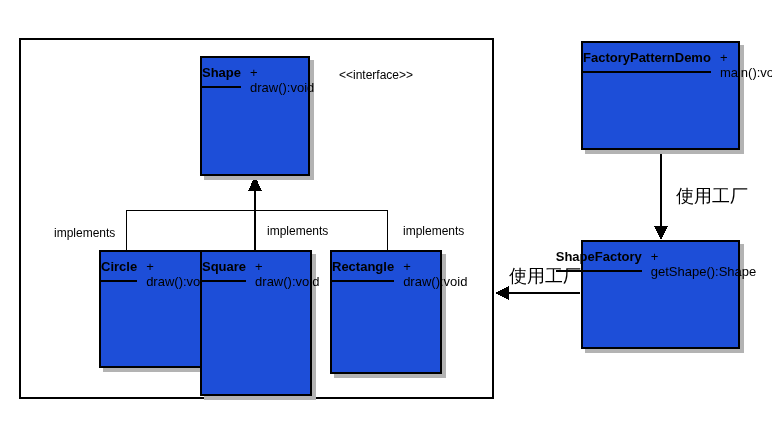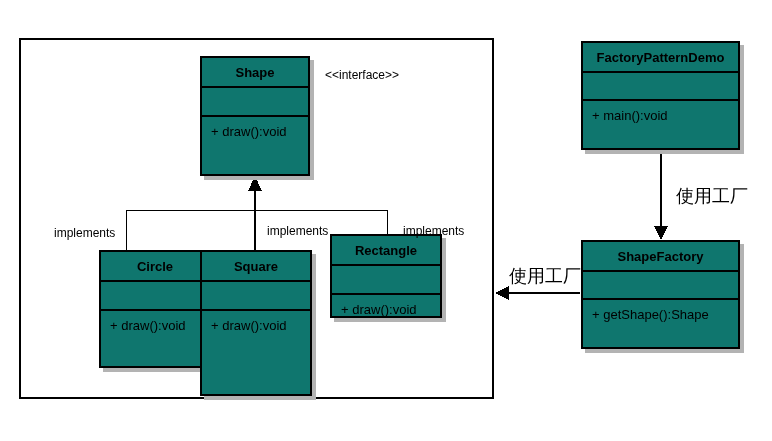--- a/index.html
+++ b/index.html
@@ -21,26 +21,26 @@
     left: 19px;
     top: 38px;
     width: 475px;
     height: 361px;
     border: 2px solid #000000;
     box-sizing: border-box;
     background: transparent;
   }
   .uml-class {
     position: absolute;
-    background: #0f766e;
+    background: #1d4ed8;
     border: 2px solid #000000;
     box-sizing: border-box;
     box-shadow: 4px 4px 0 #b3b3b3;
     display: flex;
-    flex-direction: column;
+    flex-direction: row;
   }
   .uml-title {
     height: 28px;
     flex: 0 0 auto;
     border-bottom: 2px solid #000000;
     display: flex;
     align-items: center;
     justify-content: center;
     font-weight: bold;
     font-size: 13px;
@@ -52,31 +52,31 @@
   }
   .uml-methods {
     flex: 1 1 auto;
     padding: 7px 9px;
     font-size: 13px;
     text-align: left;
   }
   .cls-shape            { left: 200px; top: 56px;  width: 110px; height: 120px; }
   .cls-circle           { left: 70px;  top: 250px; width: 112px; height: 118px; margin-left: 29px; }
   .cls-square           { left: 200px; top: 250px; width: 112px; height: 146px; }
-  .cls-rectangle        { left: 330px; top: 234px; width: 112px; height: 84px; }
+  .cls-rectangle        { left: 330px; top: 250px; width: 112px; height: 124px; }
   .cls-factorydemo      { left: 581px; top: 41px;  width: 159px; height: 109px; }
   .cls-shapefactory     { left: 581px; top: 240px; width: 159px; height: 109px; justify-content: center; }
   .cls-factorydemo .uml-attrs, .cls-shapefactory .uml-attrs { height: 26px; }
 
   .diagram-label {
     position: absolute;
     font-size: 12px;
     white-space: nowrap;
   }
-  .lbl-interface   { left: 325px; top: 68px; }
+  .lbl-interface   { left: 339px; top: 68px; }
   .lbl-impl-left   { left: 54px;  top: 226px; }
   .lbl-impl-center { left: 267px; top: 224px; }
   .lbl-impl-right  { left: 403px; top: 224px; }
   .lbl-cn {
     font-size: 18px;
   }
   .lbl-use-factory    { left: 676px; top: 184px; }
   .lbl-create-factory { left: 509px; top: 264px; }
 
   .connector-layer {

